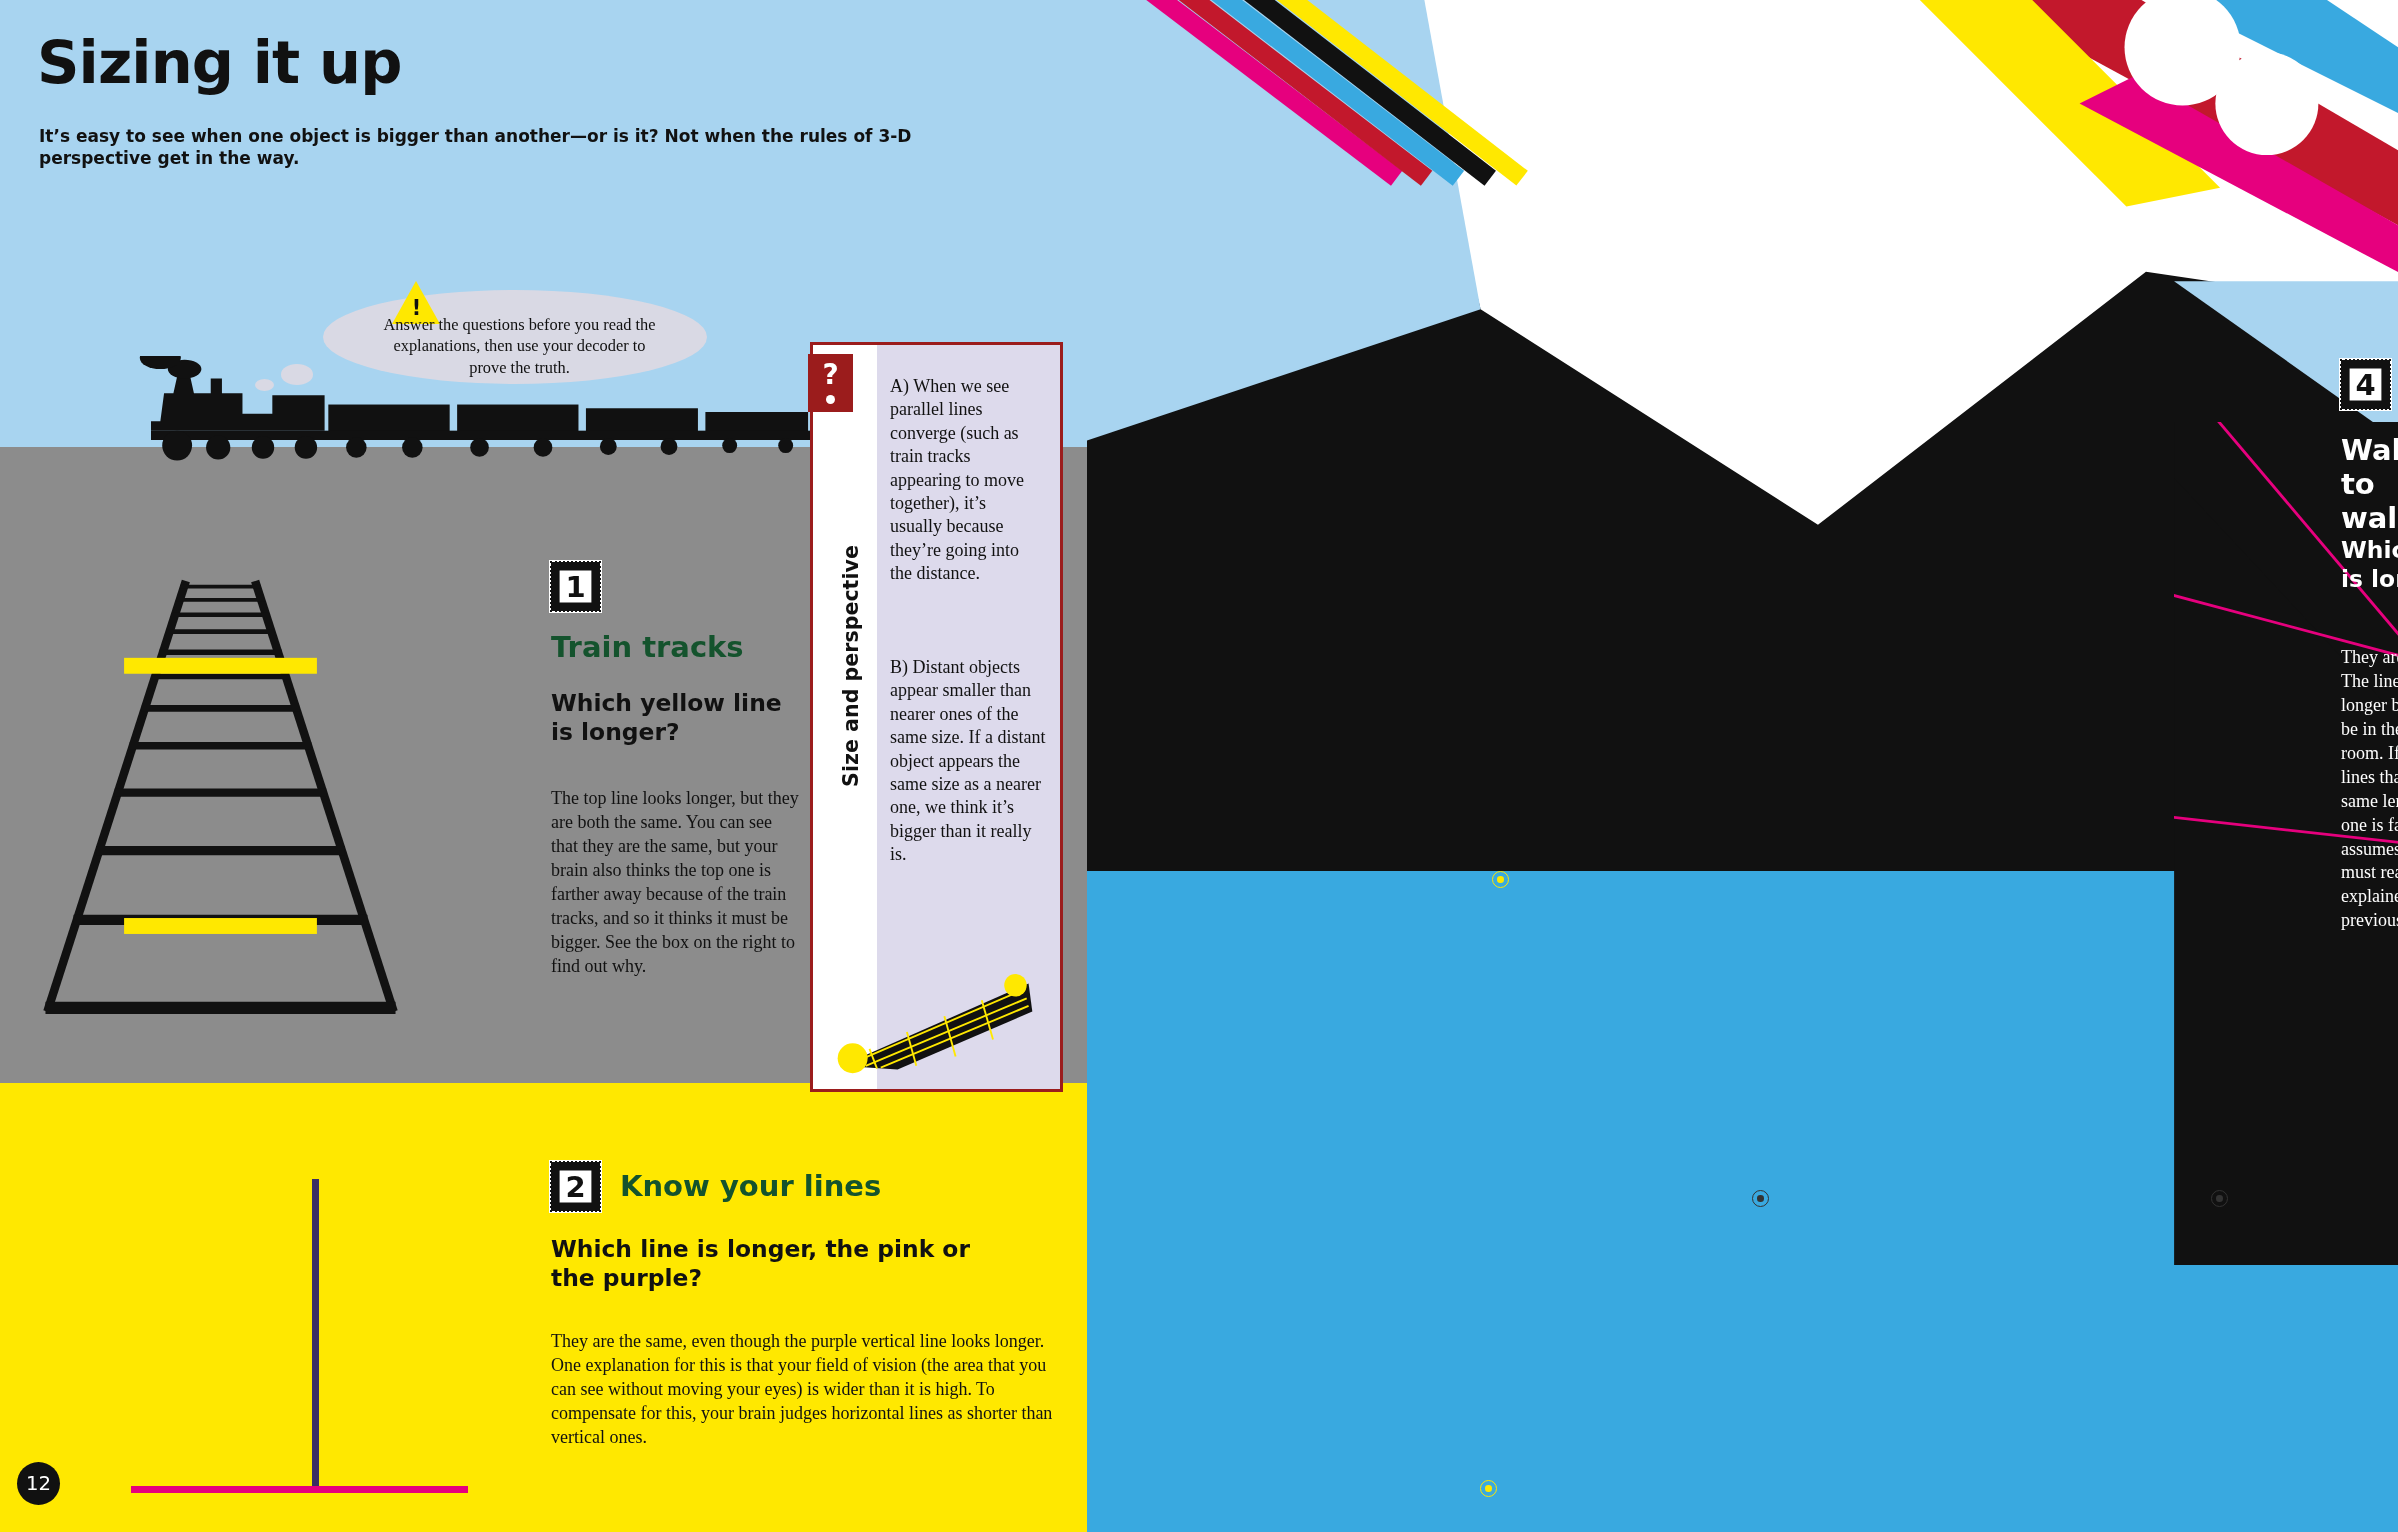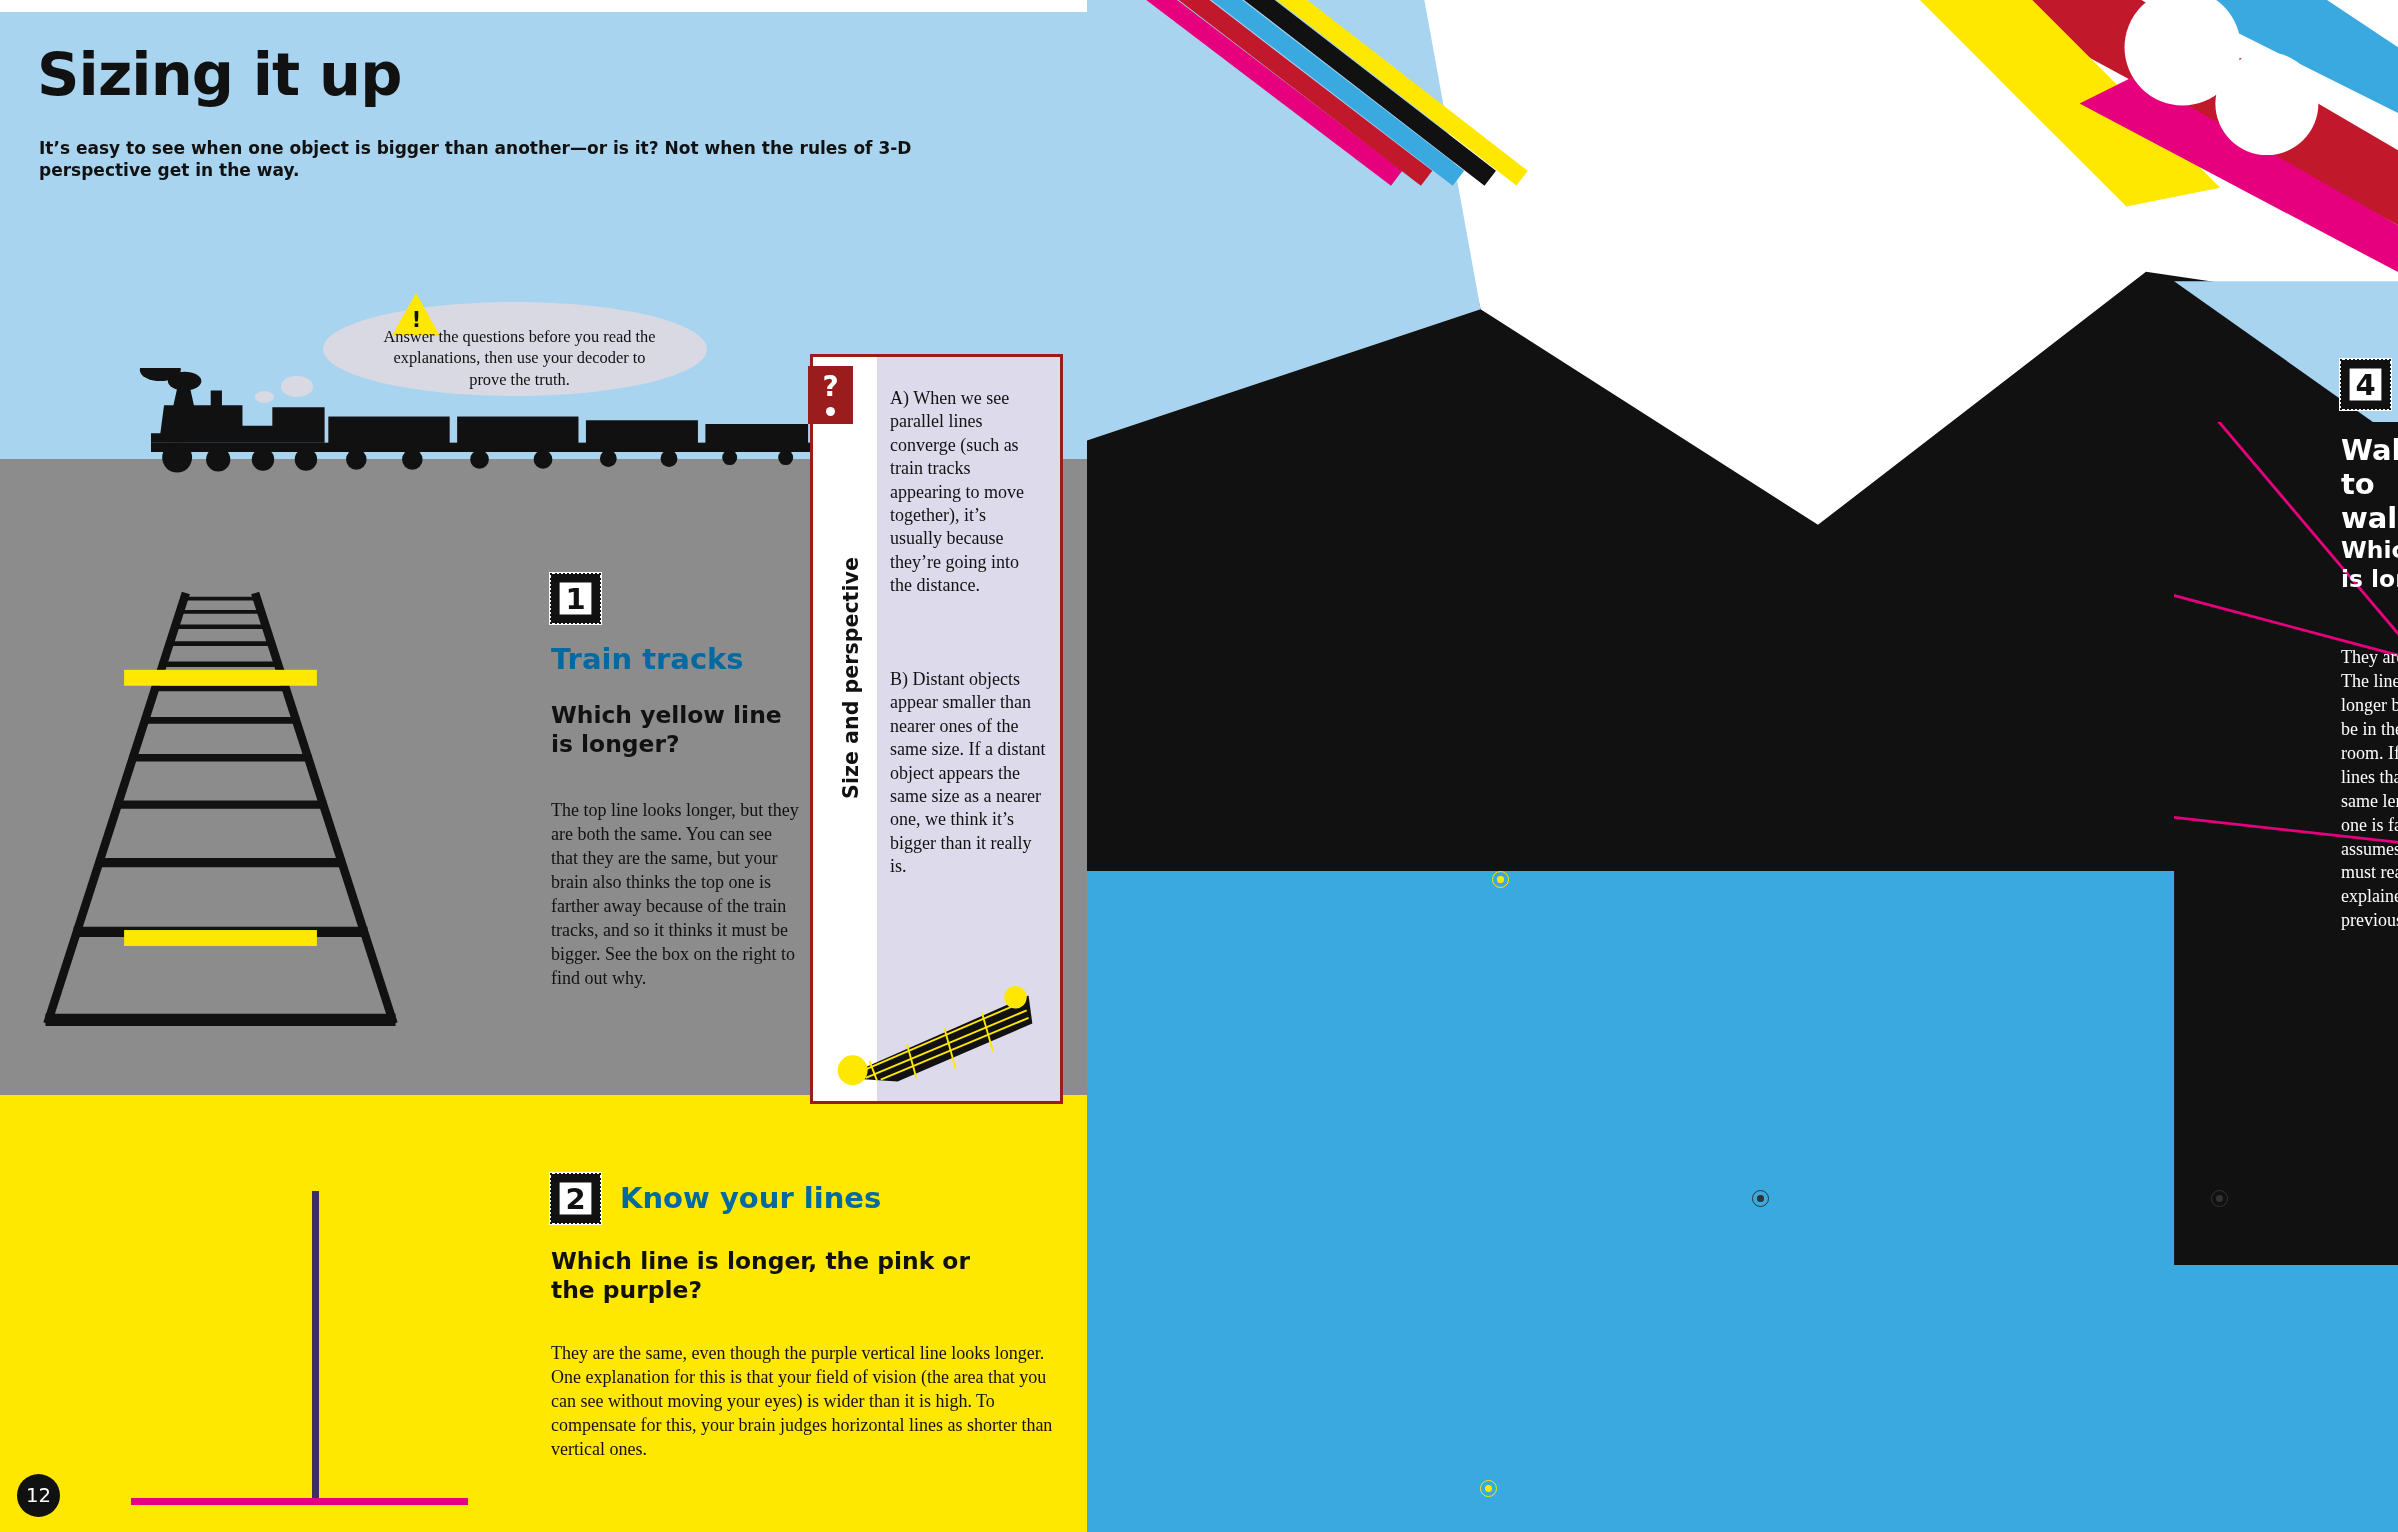--- a/index.html
+++ b/index.html
@@ -4,21 +4,21 @@
 <style>
   * { box-sizing: border-box; margin: 0; padding: 0; }
   html, body {
     width: 2399px; height: 1533px;
     font-family: "Liberation Sans", sans-serif;
     background: #ffffff; overflow: hidden;
   }
   #page { position: relative; width: 2399px; height: 1533px; overflow: hidden; }
 
   
-  .left-page { position: absolute; left: 0; top: 12px; width: 1087px; height: 1340px; background: #a8d4f0; }
+  .left-page { position: absolute; left: 0; top: 0; width: 1087px; height: 1340px; background: #a8d4f0; }
   .grey-band { position: absolute; left: 0; top: 447px; width: 1087px; height: 673px; background: #8c8c8c; }
   .yellow-band { position: absolute; left: 0; top: 1083px; width: 1087px; height: 450px; background: #ffe800; }
 
   .title {
     position: absolute; left: 37px; top: 28px;
     font-family: "DejaVu Sans", sans-serif;
     font-weight: bold; font-size: 59px; letter-spacing: -0.9px; color: #111;
   }
   .subtitle {
     position: absolute; left: 39px; top: 126px; width: 946px;
@@ -62,21 +62,21 @@
     border: 3.7px solid #111; outline: 2.8px solid #fff; box-shadow: 0 0 0 5.6px #111 inset;
     display: flex; align-items: center; justify-content: center;
     font-family: "DejaVu Sans", sans-serif; font-weight: bold; font-size: 29px; color: #111;
     position: relative;
   }
   .numbox::after{
     content:""; position:absolute; left:-3.7px; top:-3.7px; right:-3.7px; bottom:-3.7px;
     border:2.8px dotted #111; pointer-events:none;
   }
 
-  .sec-head { font-family: "DejaVu Sans", sans-serif; font-weight: bold; font-size: 29px; color: #0369a1; }
+  .sec-head { font-family: "DejaVu Sans", sans-serif; font-weight: bold; font-size: 29px; color: #14532d; }
   .sec-q { font-family: "DejaVu Sans", sans-serif; font-weight: bold; font-size: 23.4px; line-height: 1.25; color: #111; }
   .sec-body { font-family: "Liberation Serif", serif; font-size: 18px; line-height: 1.33; color: #111; }
 
   
   .s1-num { position: absolute; left: 551px; top: 562px; }
   .s1-title { position: absolute; left: 551px; top: 630px; }
   .s1-q { position: absolute; left: 551px; top: 689px; width: 244px; }
   .s1-body { position: absolute; left: 551px; top: 787px; width: 249px; }
 
   

